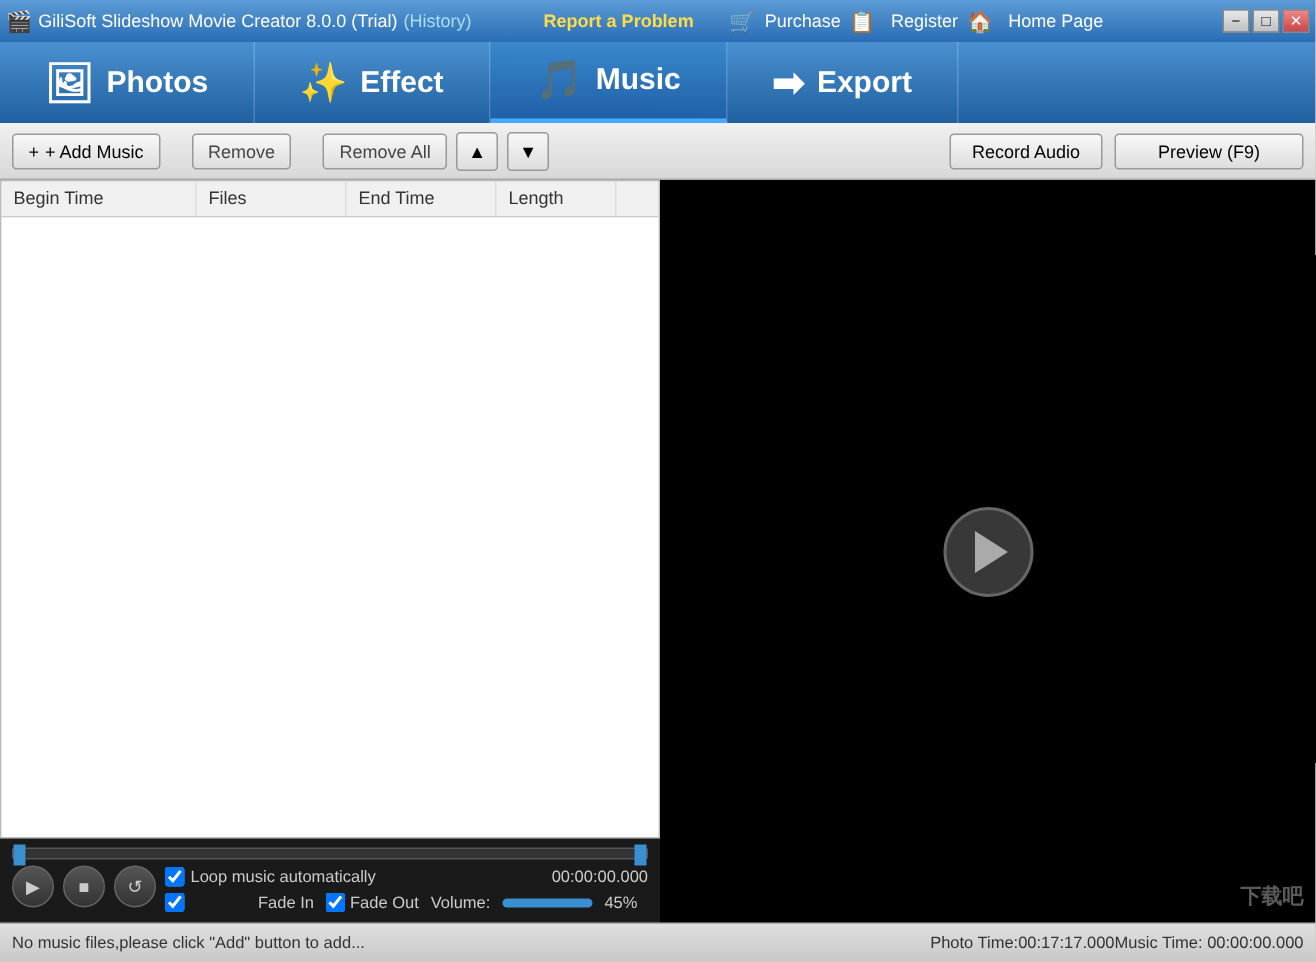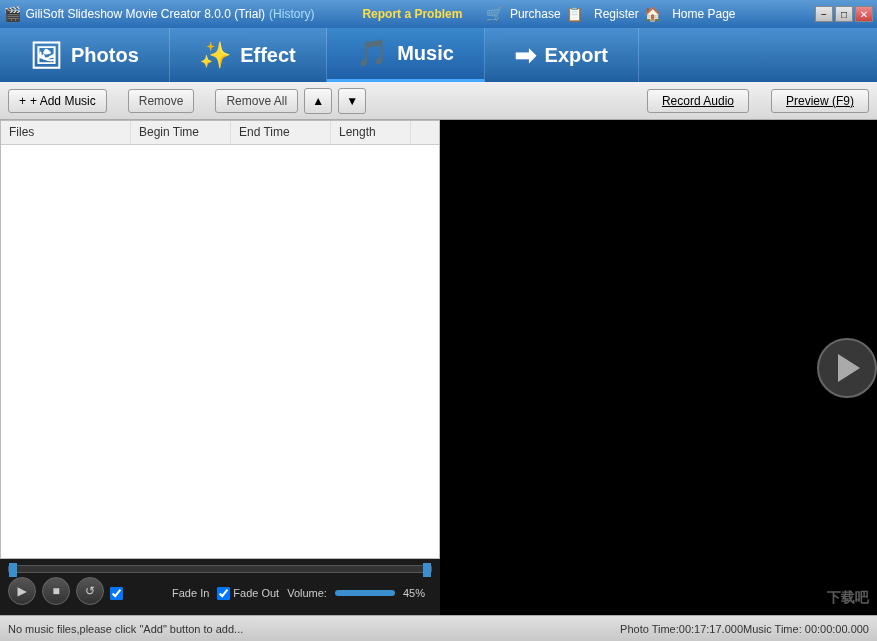--- a/index.html
+++ b/index.html
@@ -49,28 +49,28 @@
     .btn-toolbar {
       background: linear-gradient(to bottom, #f8f8f8, #ddd);
       border: 1px solid #999; border-radius: 3px; padding: 4px 10px; cursor: pointer;
       font-size: 12px; color: #444; margin-left: 15px;
     }
     .btn-arrow {
       background: linear-gradient(to bottom, #f8f8f8, #ddd);
       border: 1px solid #999; border-radius: 3px; width: 28px; height: 26px;
       display: flex; align-items: center; justify-content: center; cursor: pointer; font-size: 12px;
     }
-    .toolbar-right { margin-left: auto; display: flex; gap: 22px; text-decoration: underline; }
+    .toolbar-right { margin-left: auto; display: flex; gap: 8px; }
     .btn-record {
       background: linear-gradient(to bottom, #f8f8f8, #ddd);
       border: 1px solid #999; border-radius: 3px; padding: 4px 14px; cursor: pointer; font-size: 12px;
     }
     .btn-preview {
       background: linear-gradient(to bottom, #f8f8f8, #ddd);
-      border: 1px solid #999; border-radius: 3px; padding: 4px 14px; cursor: pointer; font-size: 12px;
+      border: 1px solid #999; border-radius: 3px; padding: 4px 28px; cursor: pointer; font-size: 12px;
     }
 
     
     .main-content { display: flex; background: #c8c8c8; height: calc(641px - 28px - 54px - 38px - 26px); }
     .file-list-header {
       display: grid; grid-template-columns: 130px 100px 100px 80px;
       background: #f0f0f0; border-bottom: 1px solid #ccc; height: 24px;
     }
     .file-list-col {
       padding: 4px 8px; font-size: 12px; color: #333; border-right: 1px solid #ddd;
@@ -95,21 +95,21 @@
     .player-btn {
       width: 28px; height: 28px; border-radius: 50%; background: linear-gradient(to bottom, #555, #333);
       border: 1px solid #666; display: flex; align-items: center; justify-content: center;
       cursor: pointer; color: #ccc; font-size: 12px;
     }
     .checkbox-label { display: flex; align-items: center; gap: 3px; }
     .volume-slider { width: 60px; height: 6px; background: #3a8fd0; border-radius: 3px; }
 
     
     .right-panel {
-      flex: 1; background: black; display: flex; align-items: center; justify-content: flex-end;
+      flex: 1; background: black; display: flex; align-items: center; justify-content: center;
       position: relative;
     }
     .play-btn-overlay {
       width: 60px; height: 60px; border-radius: 50%;
       background: rgba(80,80,80,0.7); border: 2px solid #666;
       display: flex; align-items: center; justify-content: center;
       cursor: pointer;
     }
     .play-triangle {
       width: 0; height: 0;
@@ -196,22 +196,22 @@
     <button class="btn-preview">Preview (F9)</button>
   </div>
 </div>
 
 <div class="main-content">
 
   <div class="left-content">
 
     <div class="file-table-container">
       <div class="file-list-header">
+        <div class="file-list-col">Begin Time</div>
         <div class="file-list-col">Files</div>
-        <div class="file-list-col">Begin Time</div>
         <div class="file-list-col">End Time</div>
         <div class="file-list-col">Length</div>
       </div>
       <div style="height:calc(100% - 24px); background:white;"></div>
     </div>
 
     <div class="player-controls">
 
       <div class="player-seekbar">
         <div class="seekbar-track">
@@ -220,20 +220,27 @@
         </div>
       </div>
 
       <div style="display:flex; align-items:center; gap:6px;">
         <div class="player-btns">
           <div class="player-btn">▶</div>
           <div class="player-btn">■</div>
           <div class="player-btn">↺</div>
         </div>
         <div style="flex:1; display:flex; flex-direction:column; gap:4px;">
+          <div style="display:flex; align-items:center; justify-content:space-between;">
+            <div style="display:flex; align-items:center; gap:4px;">
+              <input type="checkbox" checked="" style="">
+              <span style="color:#ccc; font-size:11px;">Loop music automatically</span>
+            </div>
+            <span style="color:#ccc; font-size:11px;">00:00:00.000</span>
+          </div>
           <div style="display:flex; align-items:center; gap:8px;">
             <div class="checkbox-label">
               <input type="checkbox" checked="" style="">
               <span style="color:#ccc; font-size:11px;padding-left:46px;">Fade In</span>
             </div>
             <div class="checkbox-label">
               <input type="checkbox" checked="" style="">
               <span style="color:#ccc; font-size:11px;">Fade Out</span>
             </div>
             <span style="color:#ccc; font-size:11px;">Volume:</span>

